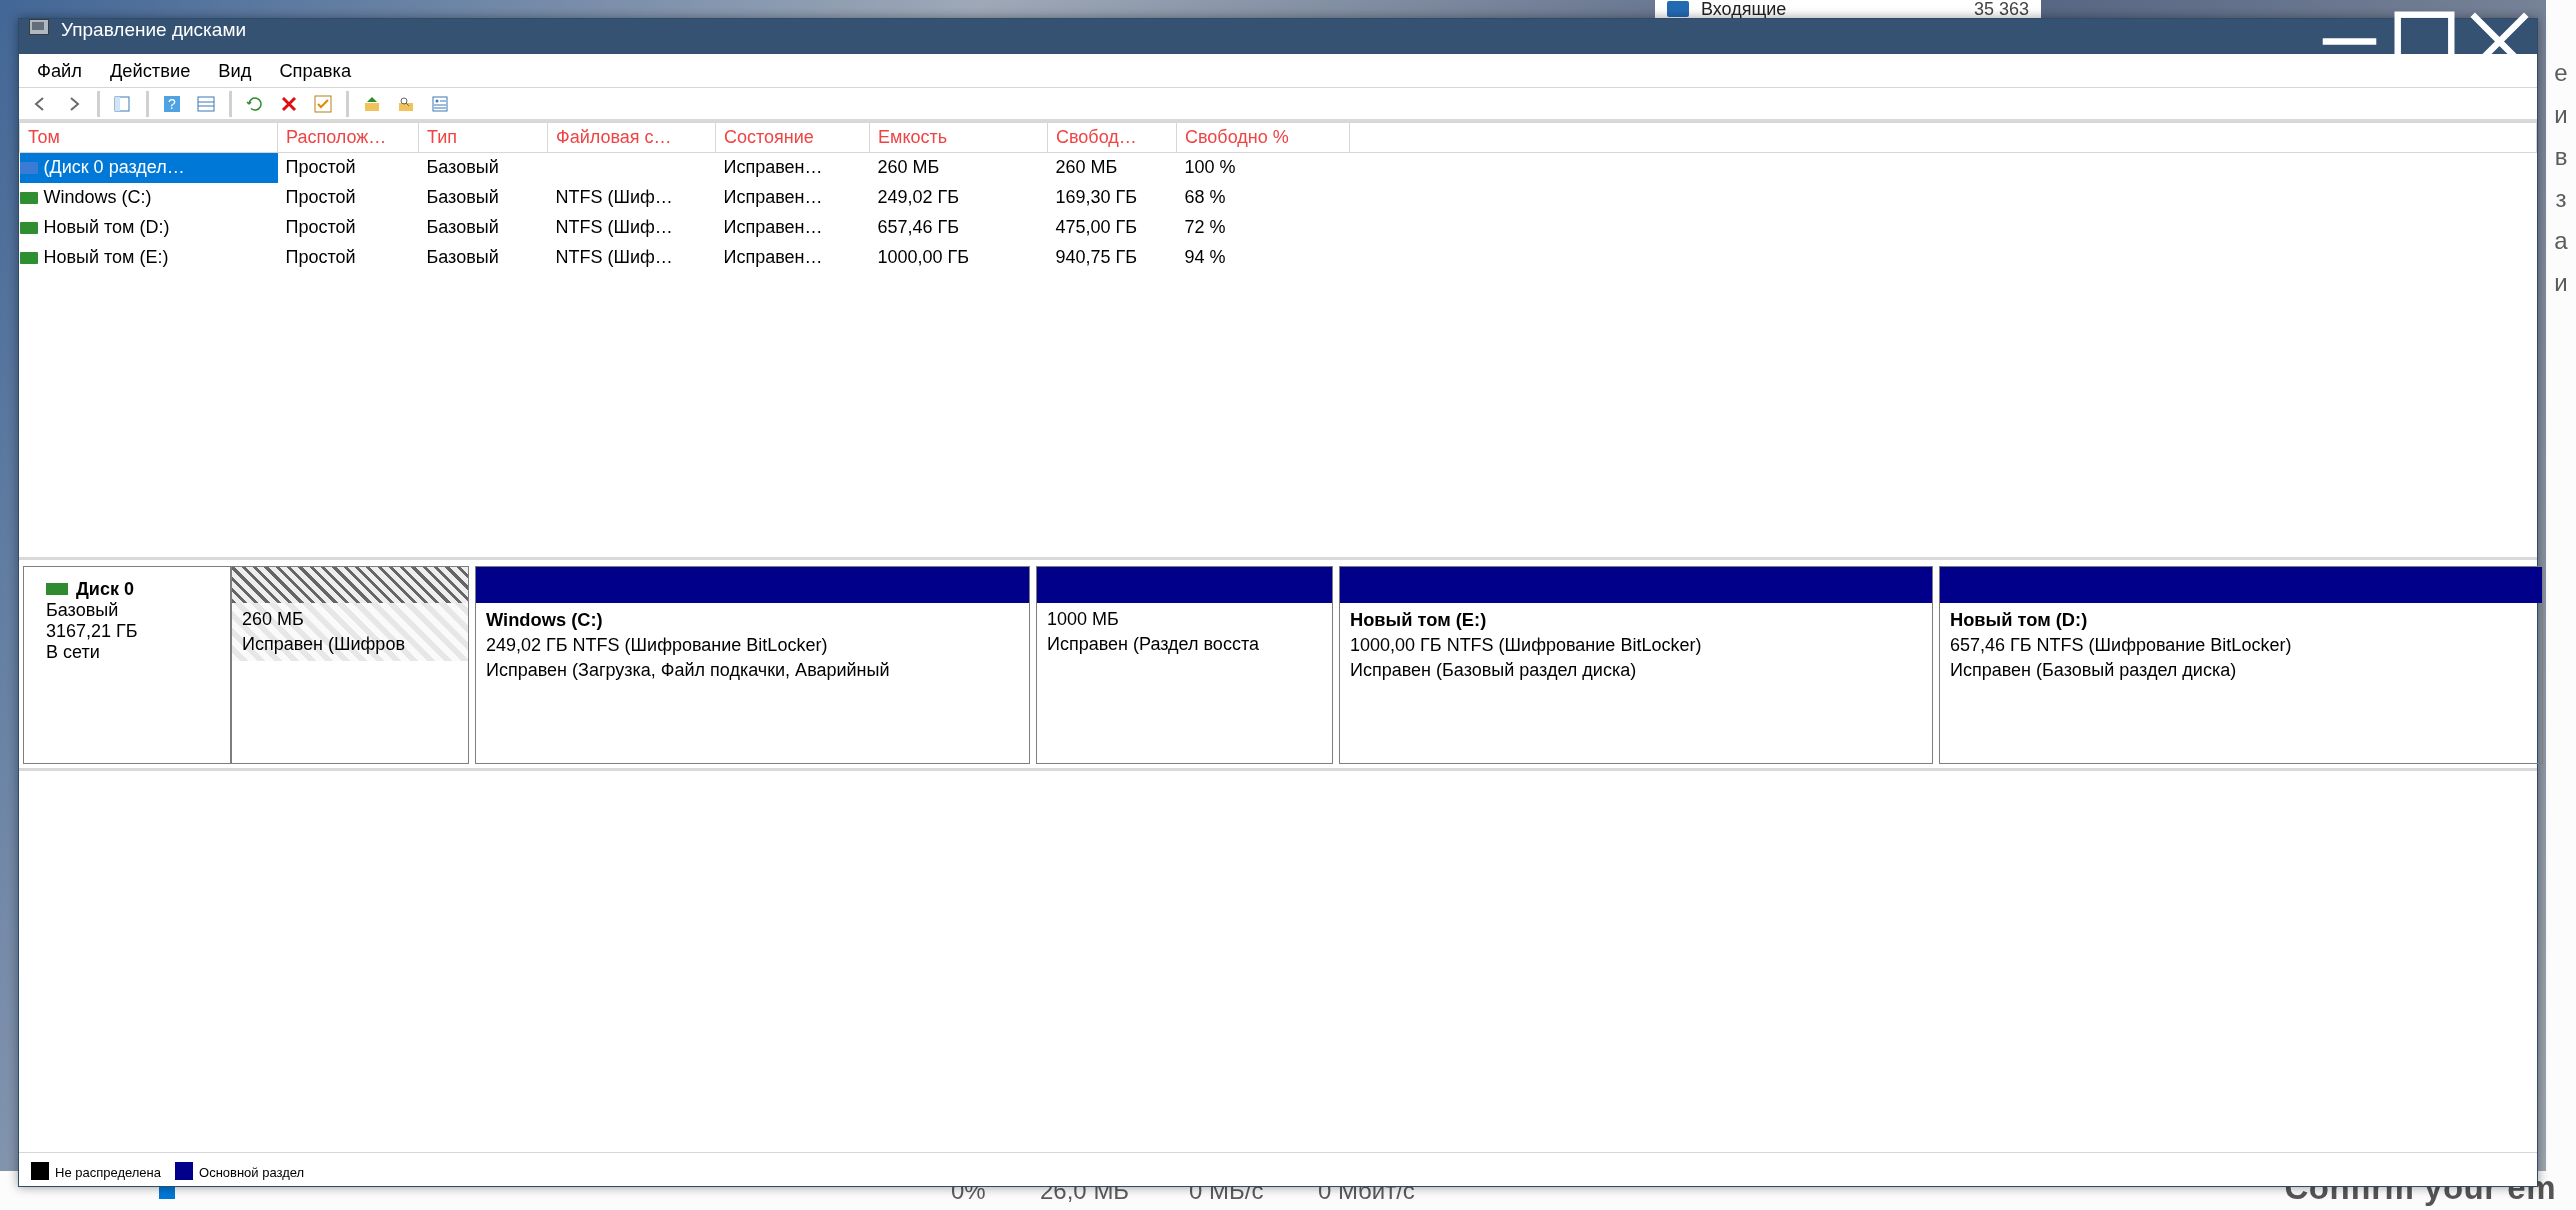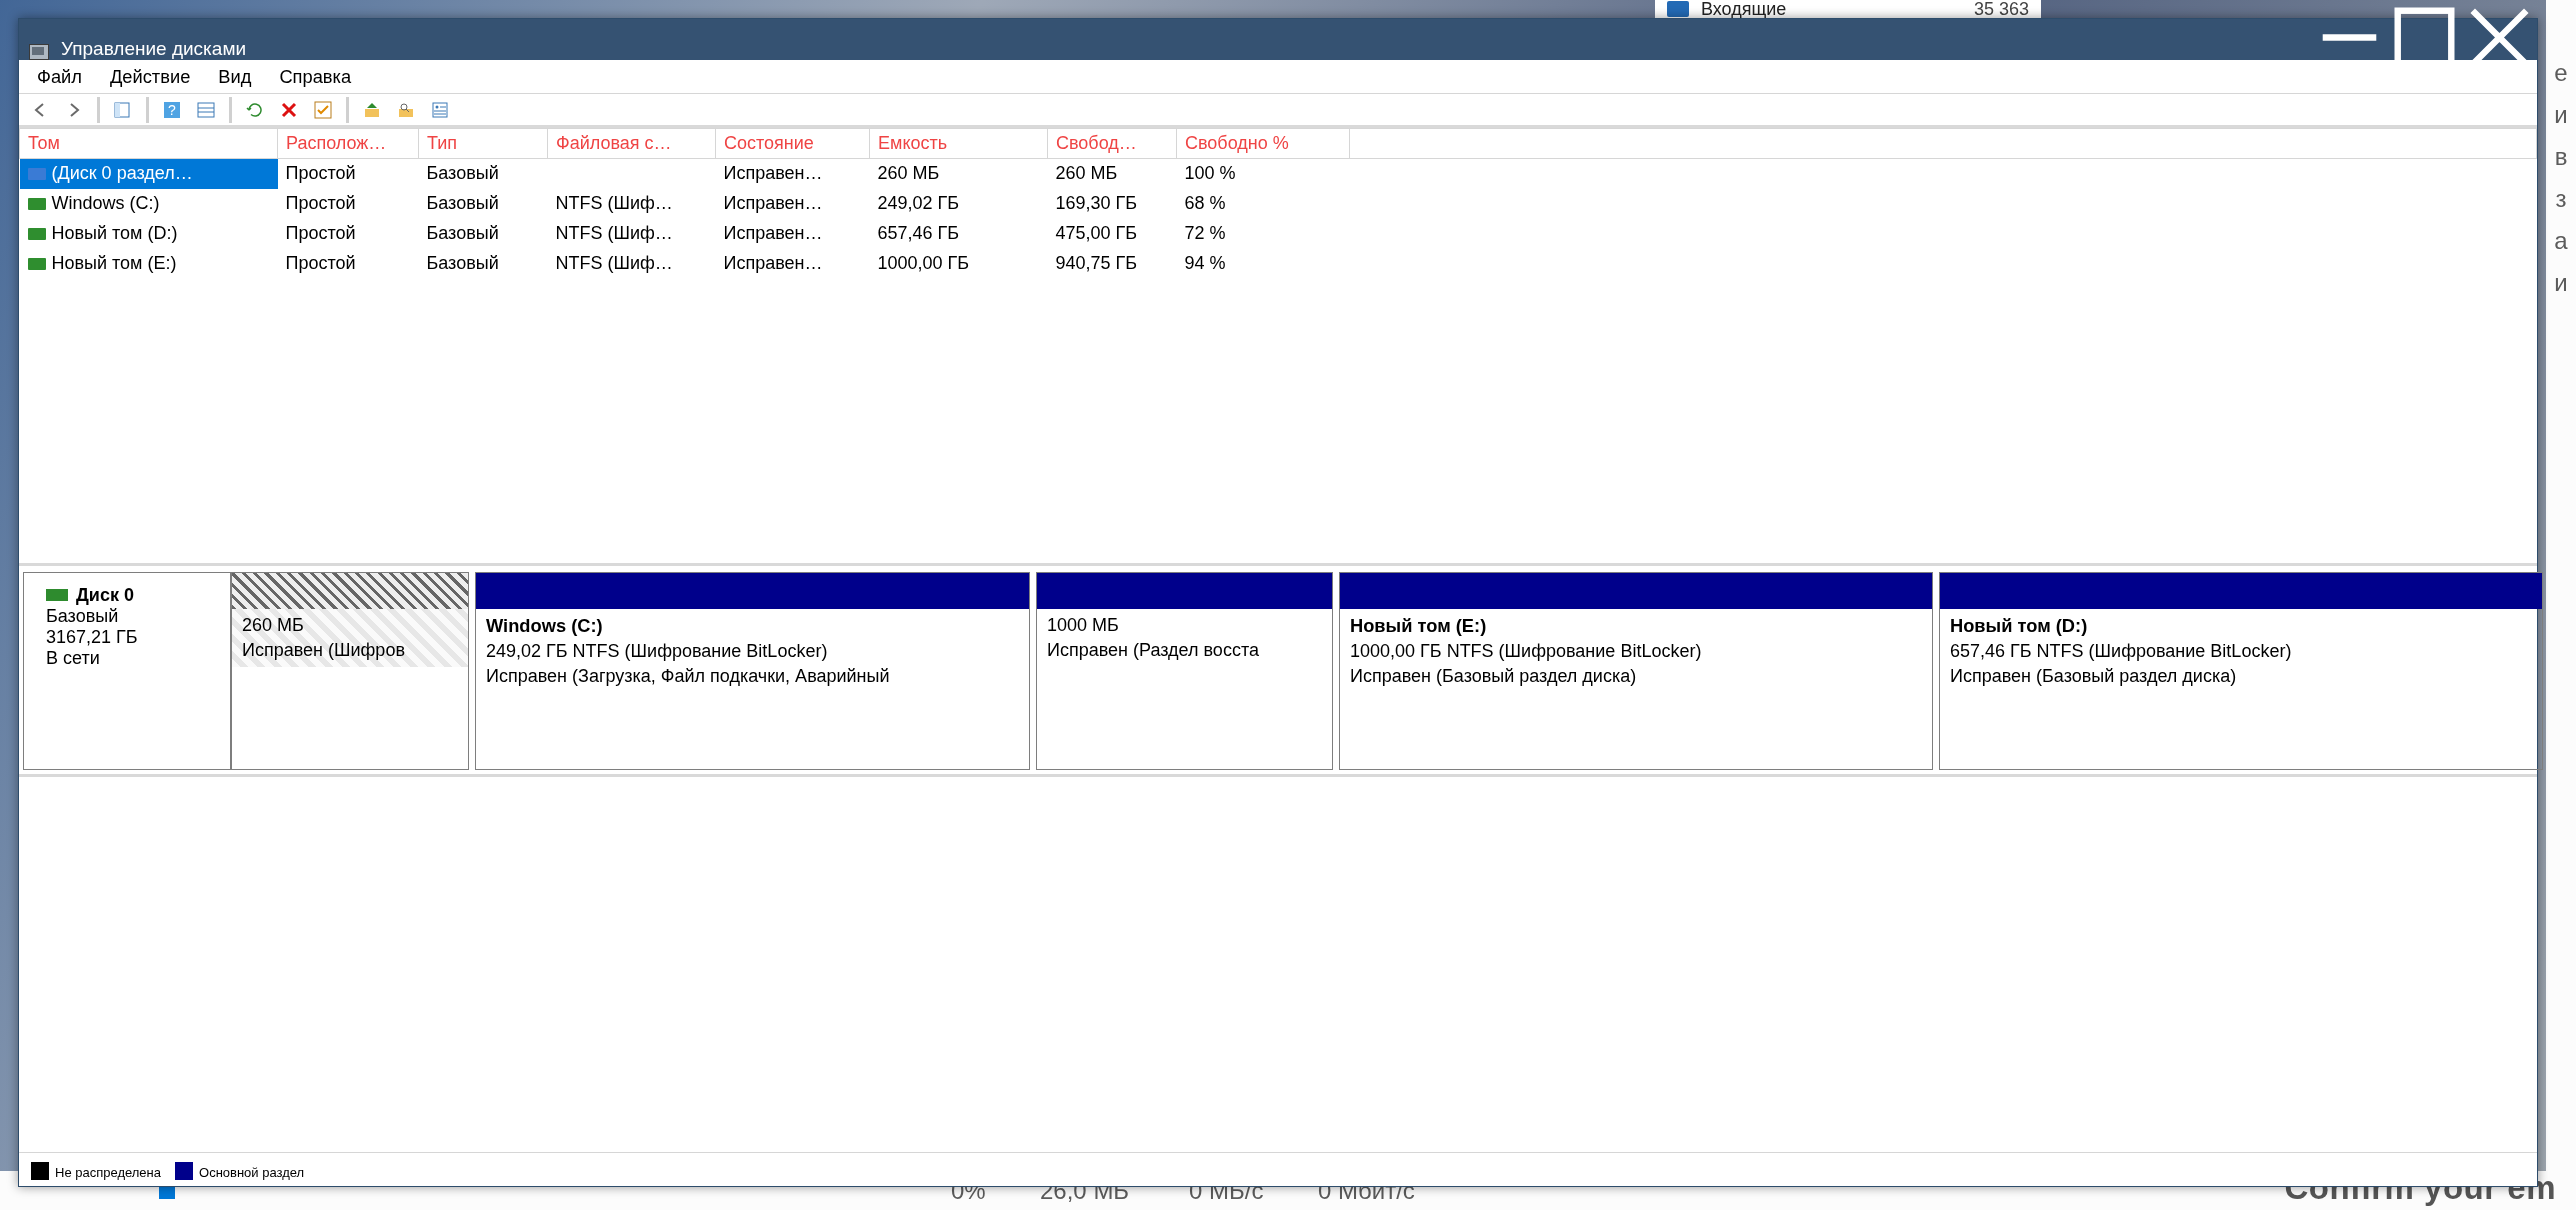--- a/index.html
+++ b/index.html
@@ -32,22 +32,22 @@
   .window {
     position:absolute;
     top:18px; left:18px; width:2520px; height:1169px;
     background:#fff;
     border:1px solid #2d4c6b;
     box-shadow:0 0 10px rgba(0,0,0,.4);
     display:flex; flex-direction:column;
   }
   
   .titlebar {
-    height:41px; background:#355272; color:#fff;
-    display:flex; align-items:flex-end; padding-left:10px;
+    height:35px; background:#355272; color:#fff;
+    display:flex; align-items:flex-start; padding-left:10px;
     font-size:19px;
   }
   .titlebar .icon { width:20px; height:16px; background:#aeb8c2; border:1px solid #3a3a3a; margin-right:12px; position:relative;}
   .titlebar .icon::after{content:"";position:absolute;left:2px;top:2px;width:12px;height:8px;background:#626e7a;}
   .wbtn { margin-left:auto; display:flex; }
   .wbtn div { width:75px; height:45px; display:flex; align-items:center; justify-content:center; color:#fff; font-size:18px;}
   .wbtn svg{stroke:#fff;fill:none;stroke-width:1.2}
 
   
   .menubar {
@@ -71,21 +71,21 @@
   .toppane { height:438px; border-bottom:3px solid #d9d9d9; overflow:hidden; background:#fff;}
   .table { width:100%; border-collapse:collapse; font-size:18px; table-layout:fixed;}
   .table th, .table td {
     text-align:left; padding:2px 8px; white-space:nowrap; overflow:hidden; text-overflow:ellipsis;
     height:30px;
   }
   .table thead th {
     background:#fff; border:1px solid #d6d6d6; position:relative;
     font-weight:400; color:#ef4444;
   }
-  .table tbody tr td:first-child{padding-left:8px}
+  .table tbody tr td:first-child{padding-left:0}
   .vicon{display:inline-block;width:18px;height:12px;background:#2f8e2f;margin-right:6px;position:relative;top:1px;border-radius:1px}
   .vicon.b{background:#3a7bd5}
   .row-selected td:first-child{background:#0078d7;color:#fff}
   .row-selected .vicon{background:#3a7bd5}
 
   
   .midpane { background:#fff; padding:6px 4px 4px 4px; border-bottom:3px solid #d9d9d9;}
   .disk { display:flex; height:198px; gap:0;}
   .disk-side {
     width:208px; border:1px solid #7e7e7e; padding:6px 22px; font-size:18px;

